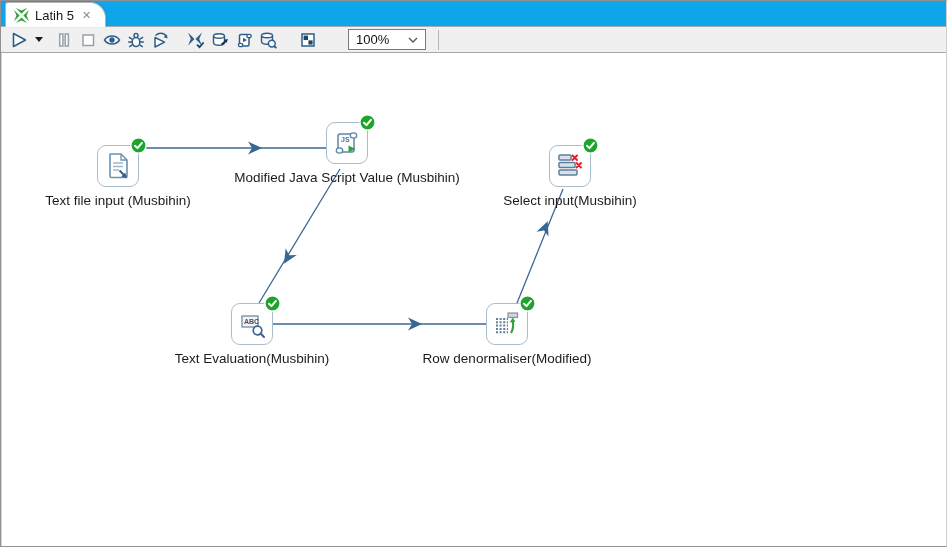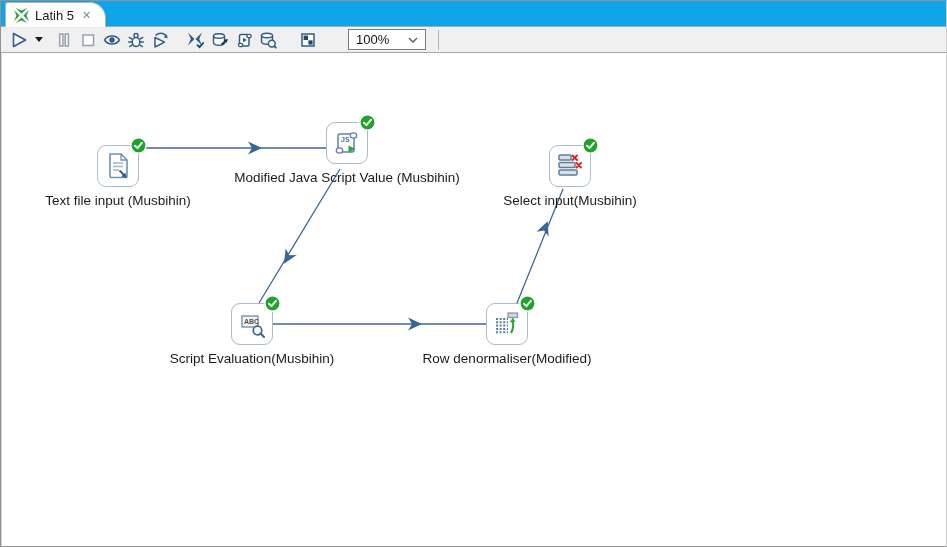--- a/index.html
+++ b/index.html
@@ -290,21 +290,21 @@
           <circle cx="21.5" cy="22.5" r="4.3" fill="#fff" stroke="#3c6690" stroke-width="1.7"></circle>
           <path d="M24.6,25.6 L28,29" stroke="#3c6690" stroke-width="2.1" stroke-linecap="round"></path>
         </svg>
       </div>
       <span class="badge">
         <svg width="17" height="17" viewBox="0 0 17 17">
             <circle cx="8.5" cy="8.5" r="7.6" fill="#1ea32b" stroke="#fff" stroke-width="1.4"></circle>
             <path d="M5,8.7 l2.5,2.4 l4.4,-5.2" fill="none" stroke="#fff" stroke-width="2" stroke-linecap="round" stroke-linejoin="round"></path>
           </svg>
       </span>
-      <div class="step-label">Script Evaluation(Musbihin)</div>
+      <div class="step-label">Text Evaluation(Musbihin)</div>
     </div>
 
     <div class="step" style="left:484px; top:250px;">
       <div class="step-box">
         <svg width="32" height="32" viewBox="0 0 32 32">
           <rect x="17" y="5" width="9.5" height="4.5" fill="#ccd6de" stroke="#8195a4" stroke-width="1.2"></rect>
           <g stroke="#5d7f9c" stroke-width="2" stroke-dasharray="2,1.6">
             <path d="M5,11 h12 M5,14.3 h12 M5,17.6 h12 M5,20.9 h12 M5,24.2 h12"></path>
           </g>
           <path d="M20,25 C22.3,21 22.5,17 21.8,13.5" fill="none" stroke="#2fa43c" stroke-width="2.1"></path>

